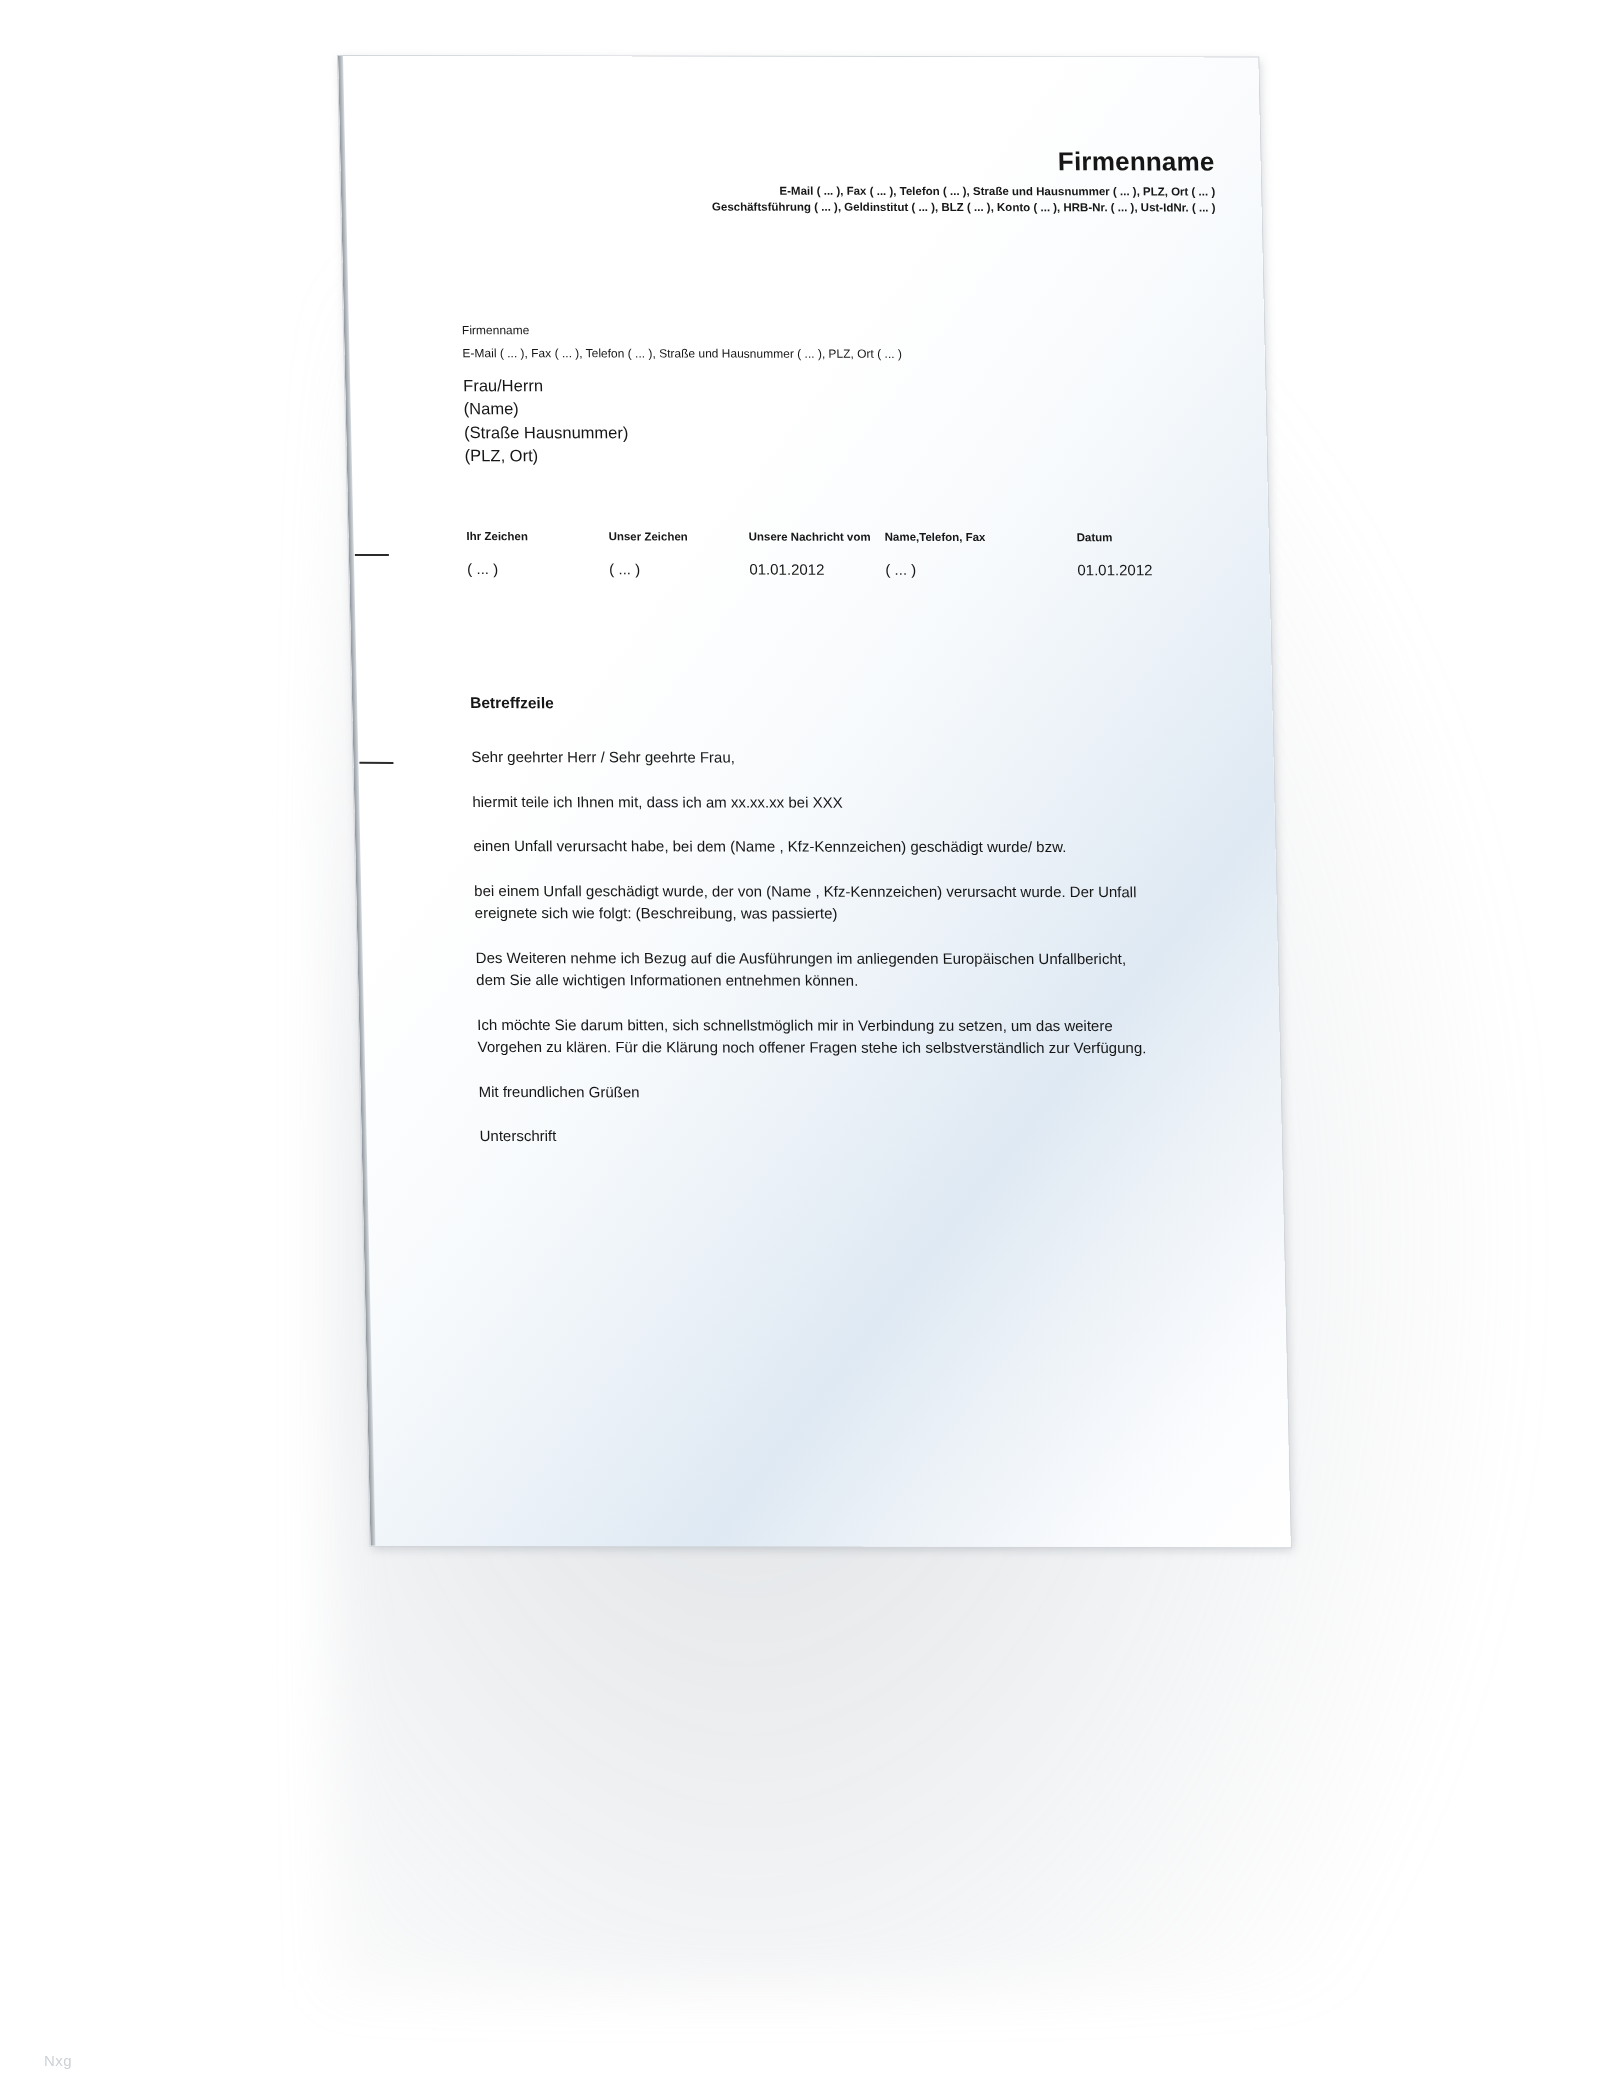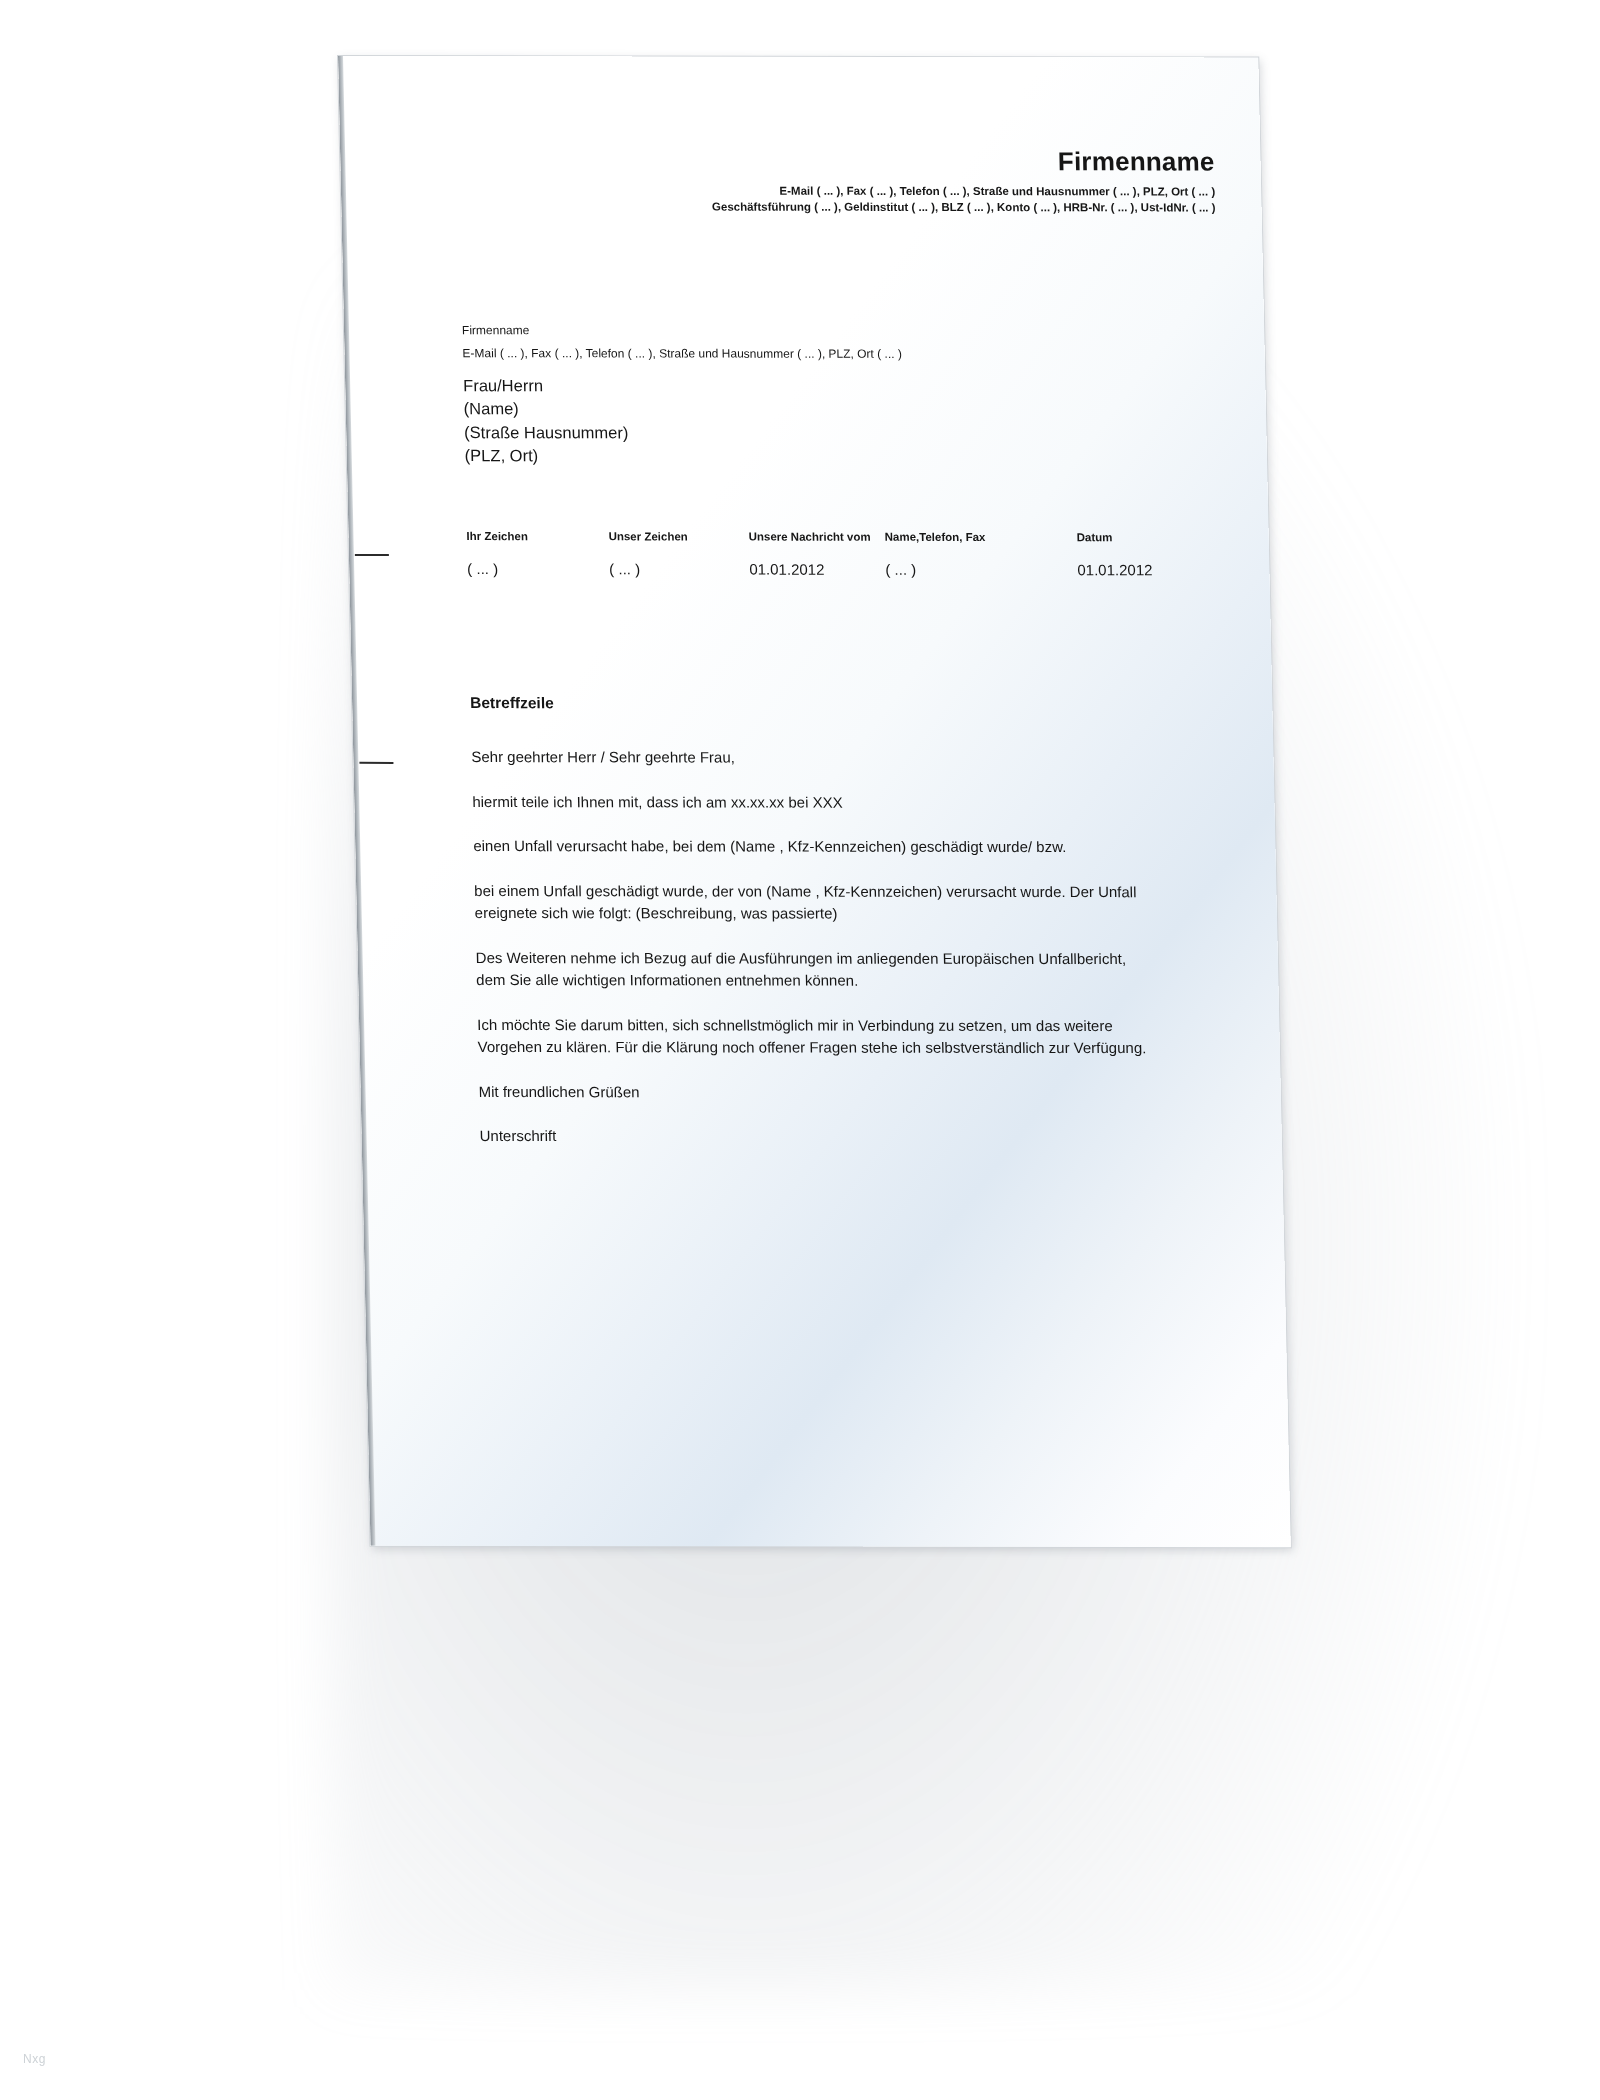--- a/index.html
+++ b/index.html
@@ -167,23 +167,23 @@
     top: 690px;
     width: 672px;
     font-size: 15px;
     line-height: 1.5;
   }
   .body p { margin: 0 0 22px 0; }
 
   
   .watermark {
     position: absolute;
-    left: 23px;
+    left: 44px;
     top: 2052px;
-    font-size: 12px;
+    font-size: 15px;
     color: #cdd2d6;
     letter-spacing: 0.5px;
   }
 </style>
 </head>
 <body>
 
 <div id="stage">
 
   <div id="sheet-shadow"></div>

